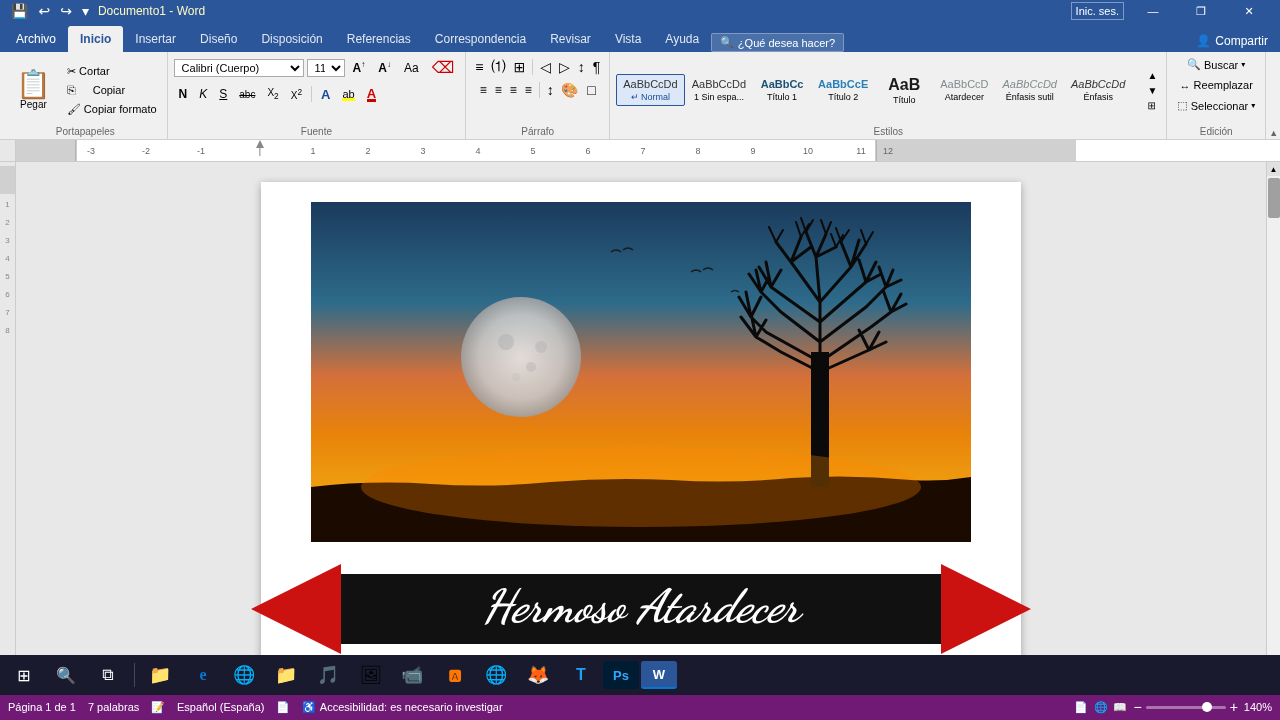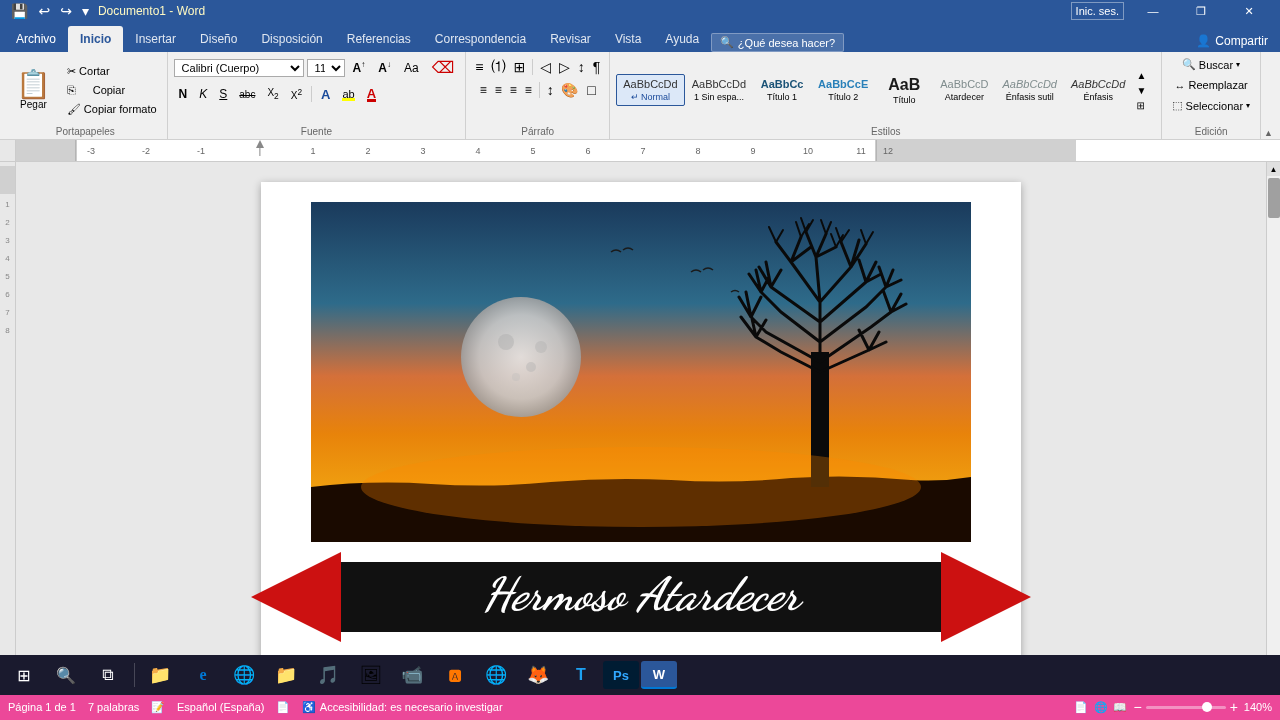--- a/index.html
+++ b/index.html
@@ -261,33 +261,33 @@
     
     #sunset-img {
       width: 100%;
       height: 340px;
       display: block;
     }
 
     
     #banner-container {
       width: 100%;
-      margin: 0 auto;
+      margin: 12px auto;
       position: relative;
       height: 110px;
       display: flex;
       align-items: center;
       justify-content: center;
       text-align: center;
     }
 
     
     #statusbar {
       height: 26px;
-      background: #ec4899;
+      background: #701a75;
       display: flex;
       align-items: center;
       padding: 1px 8px;
       font-size: 11px;
       color: white;
       gap: 12px;
       position: fixed;
       bottom: 0;
       width: 1280px;
     }
@@ -461,21 +461,21 @@
         <span style="width:1px; height:16px; background:#ccc; margin:0 2px;"></span>
         <span class="para-btn">↕</span>
         <span class="para-btn">🎨</span>
         <span class="para-btn">□</span>
       </div>
     </div>
     <div class="ribbon-group-label">Párrafo</div>
   </div>
 
   <div class="ribbon-group" style="flex: 1;">
-    <div class="ribbon-group-content" style="gap:1px;">
+    <div class="ribbon-group-content" style="gap:12px;">
       <div class="styles-container">
         <div class="style-item active">
           <div class="style-preview" style="font-size:11px; color:#333;">AaBbCcDd</div>
           <div style="font-size:9px; color:#1a4a9a;">↵ Normal</div>
         </div>
         <div class="style-item">
           <div class="style-preview" style="font-size:11px; color:#333;">AaBbCcDd</div>
           <div style="font-size:9px;">1 Sin espa...</div>
         </div>
         <div class="style-item">

